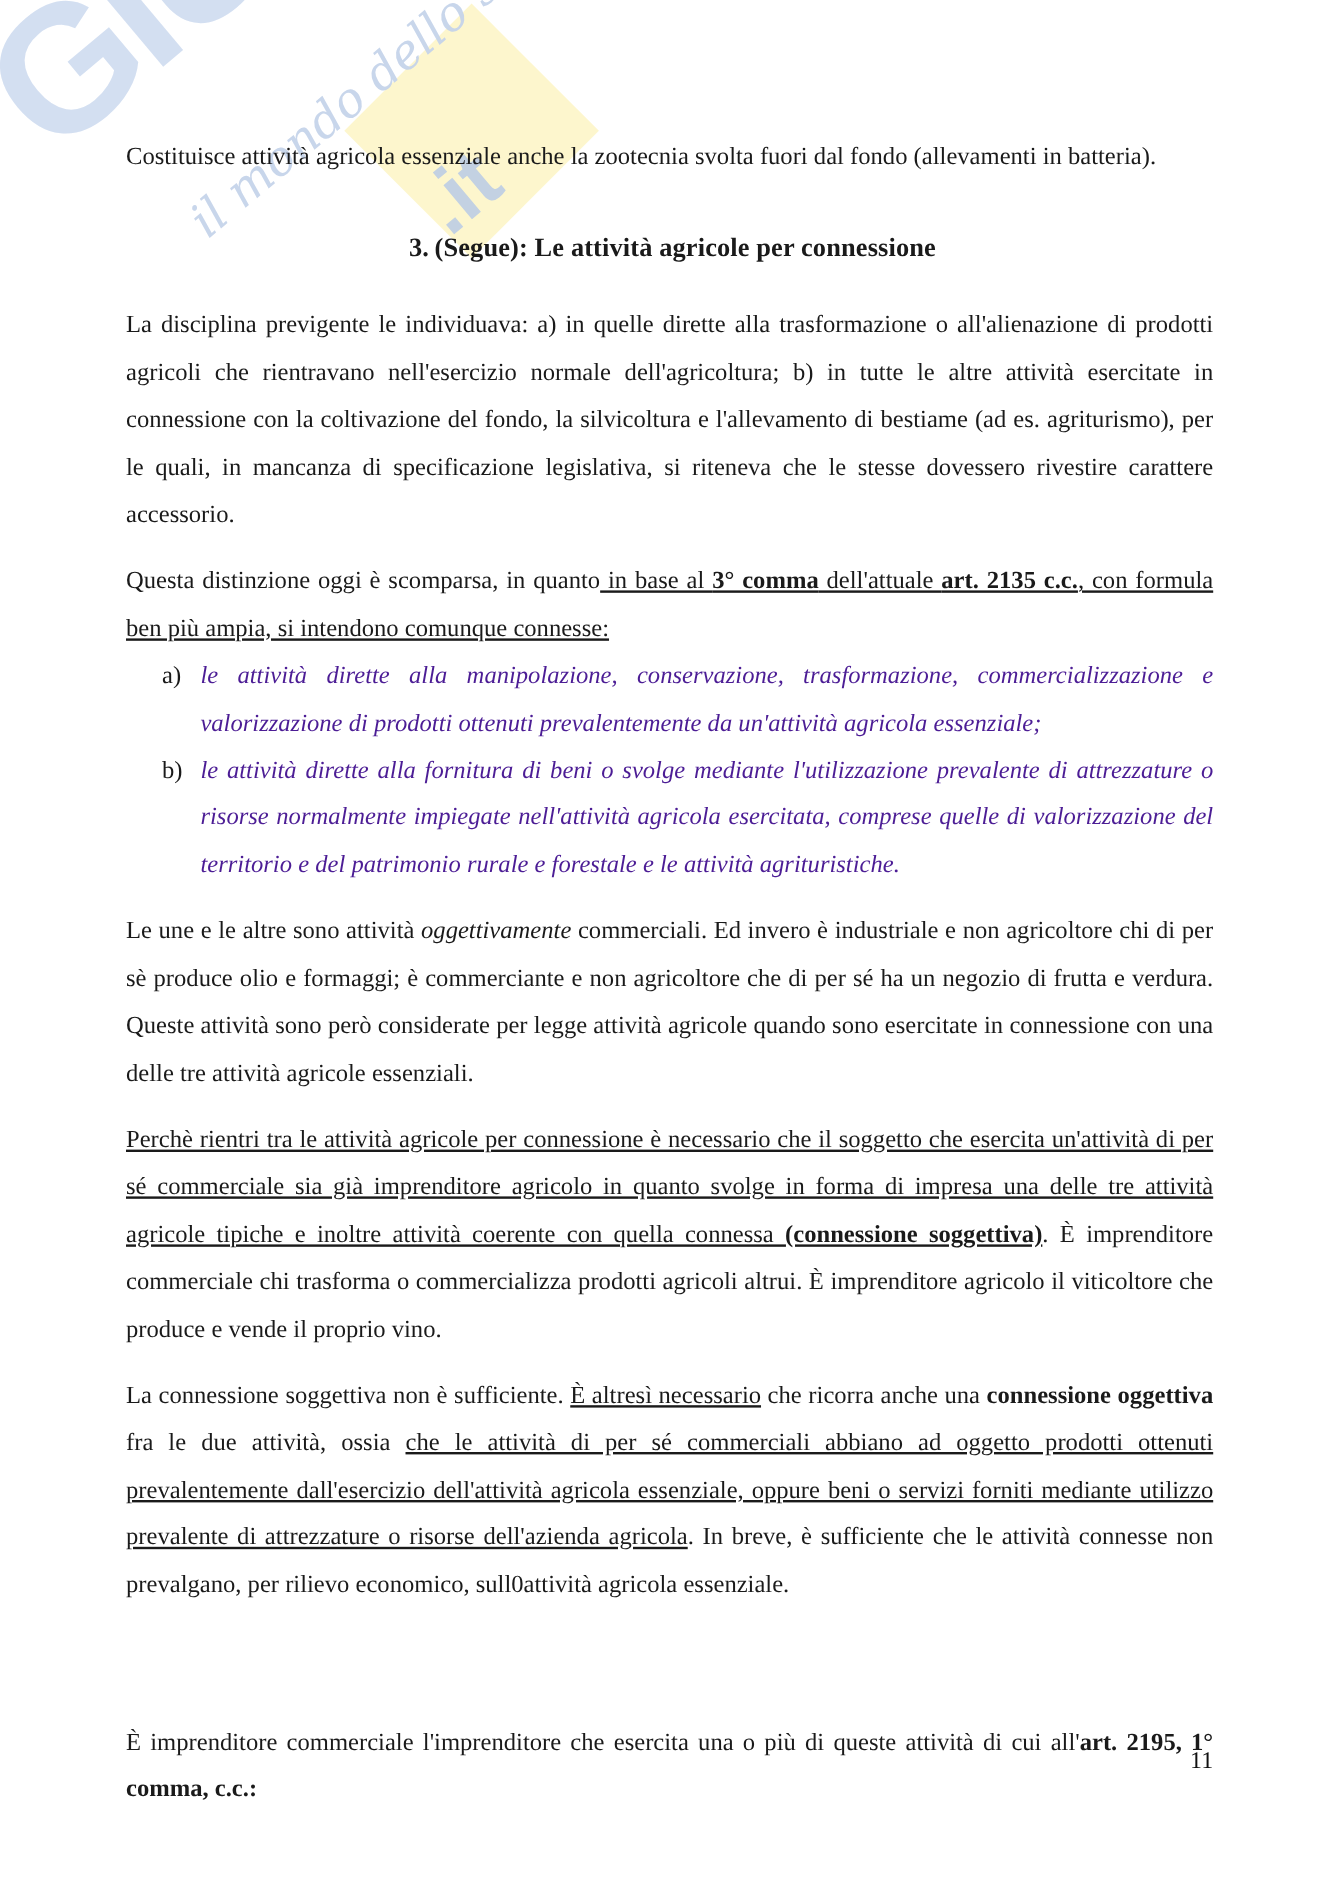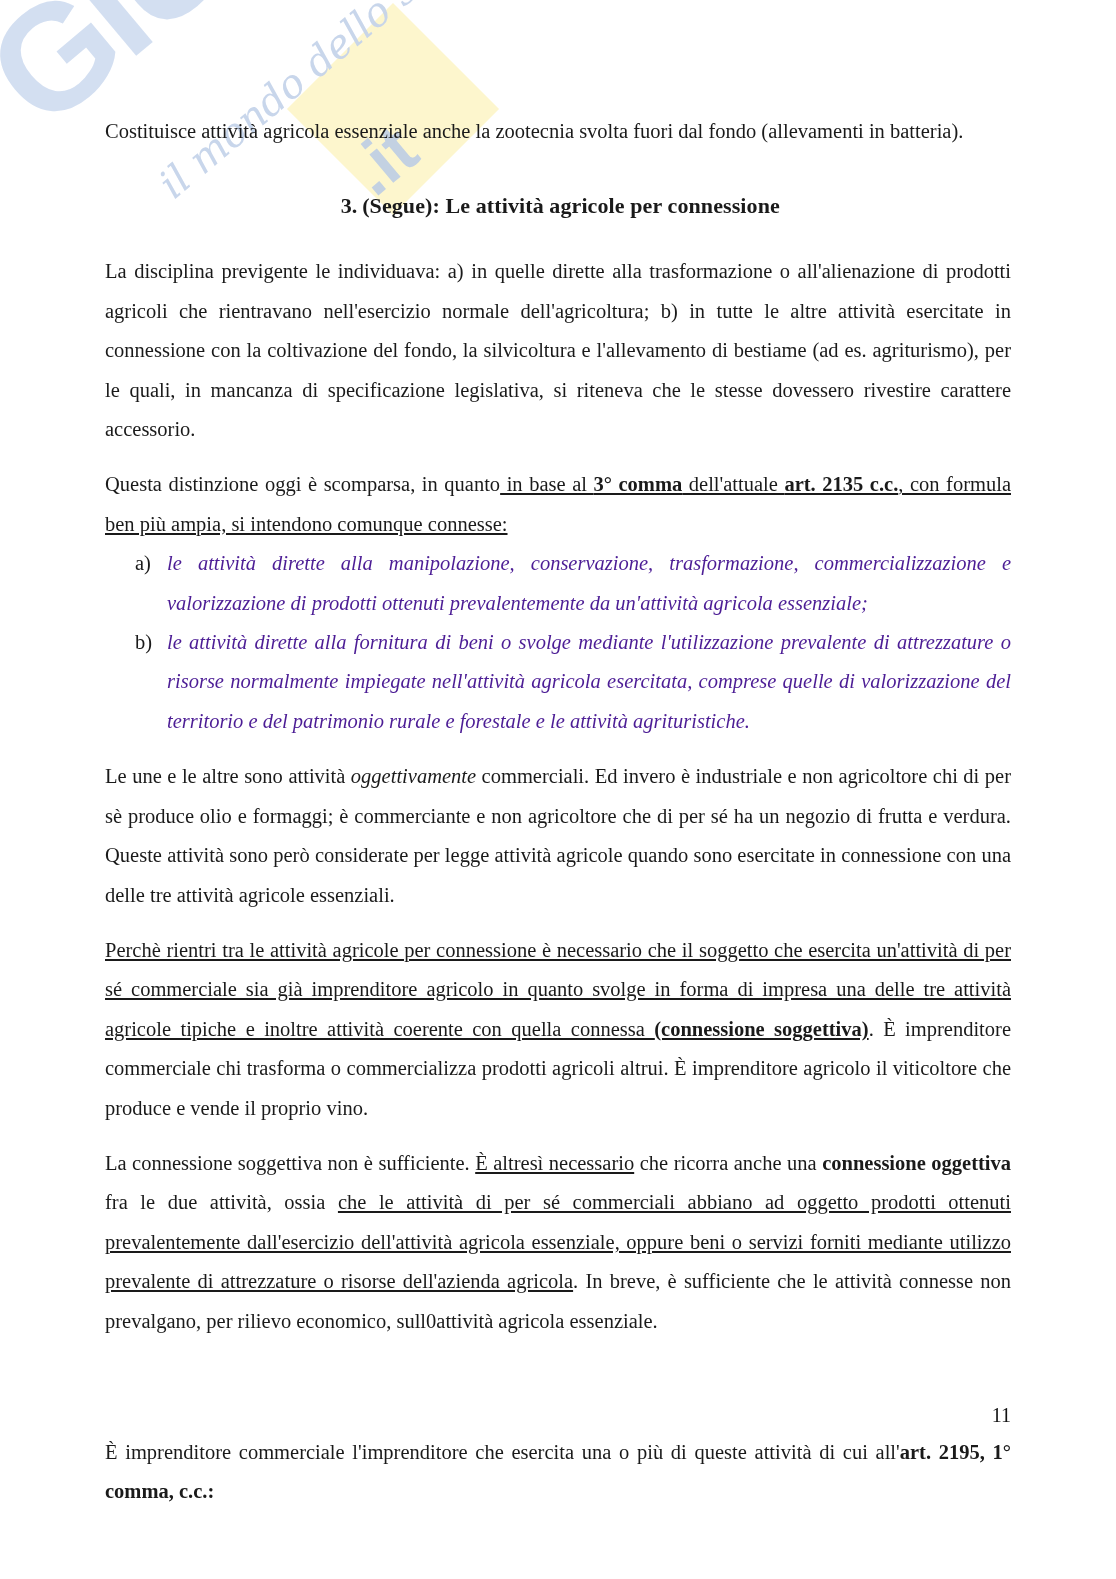--- a/index.html
+++ b/index.html
@@ -139,21 +139,21 @@
     display: block;
     color: #4c1d95;
     font-style: italic;
     text-align: justify;
     text-justify: inter-word;
   }
 
   .pagenum {
     position: absolute;
     right: 105px;
-    top: 1404px;
+    top: 1456px;
     font-size: 20px;
     color: #111;
     z-index: 2;
     margin-left: 20px;
   }
 </style>
 </head>
 <body>
 
 <div class="page">

